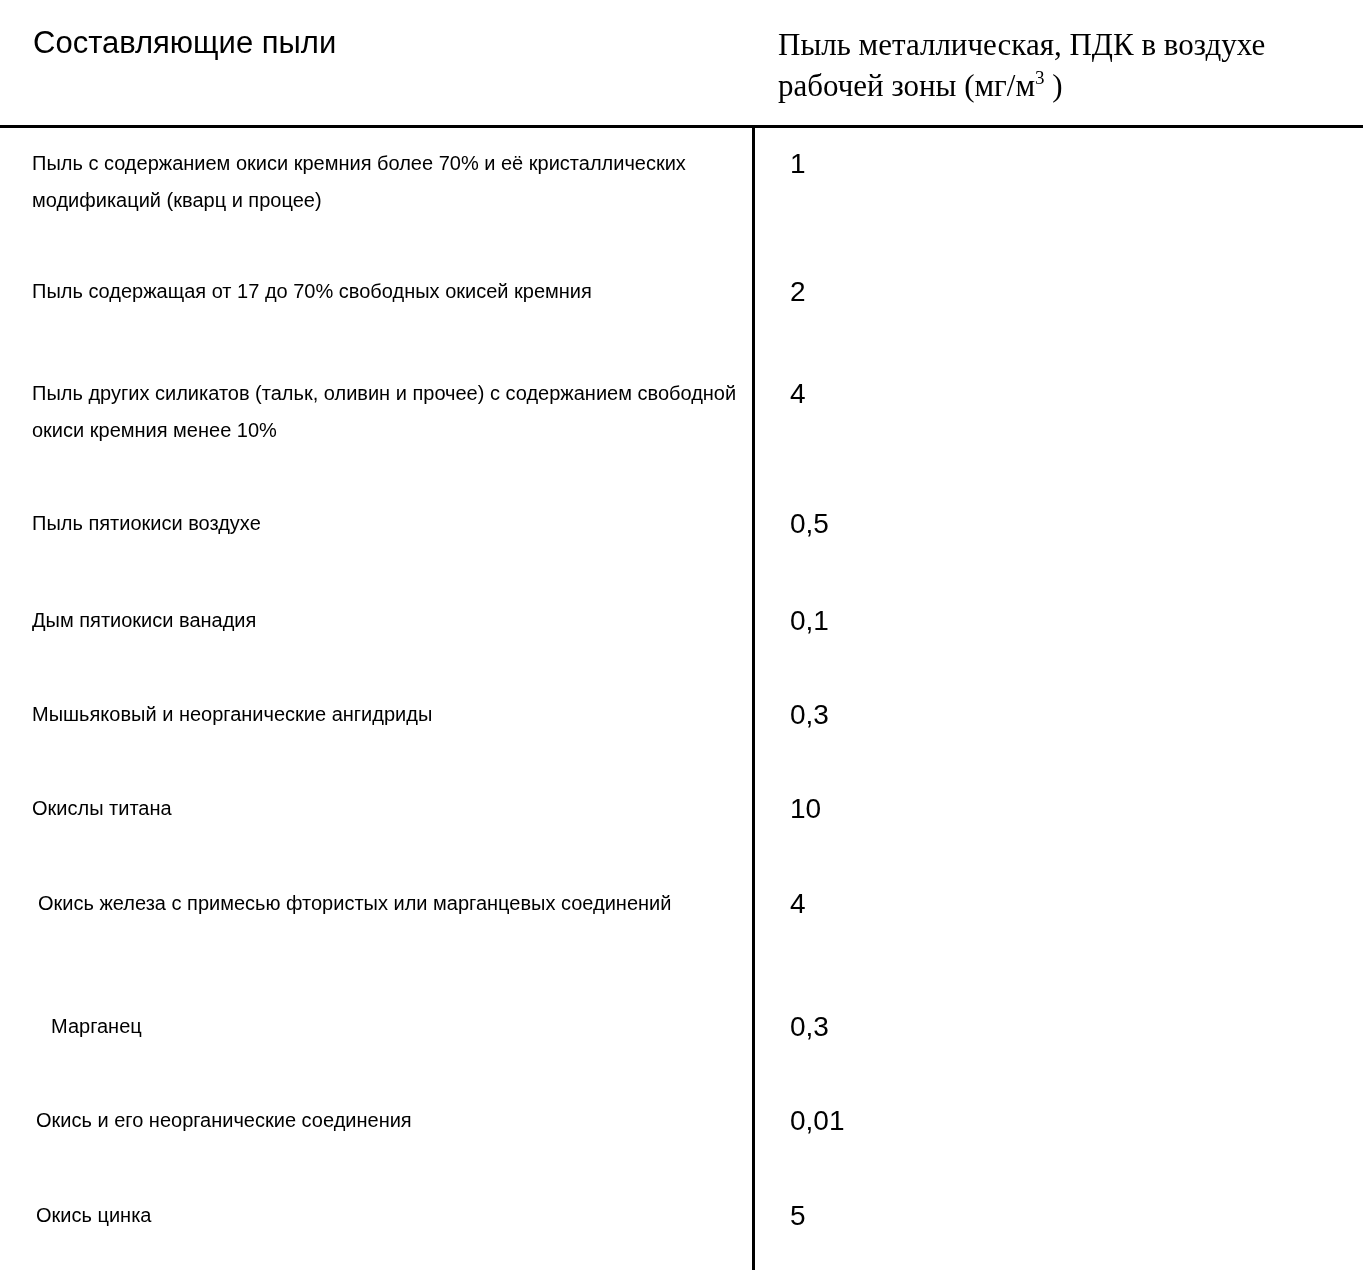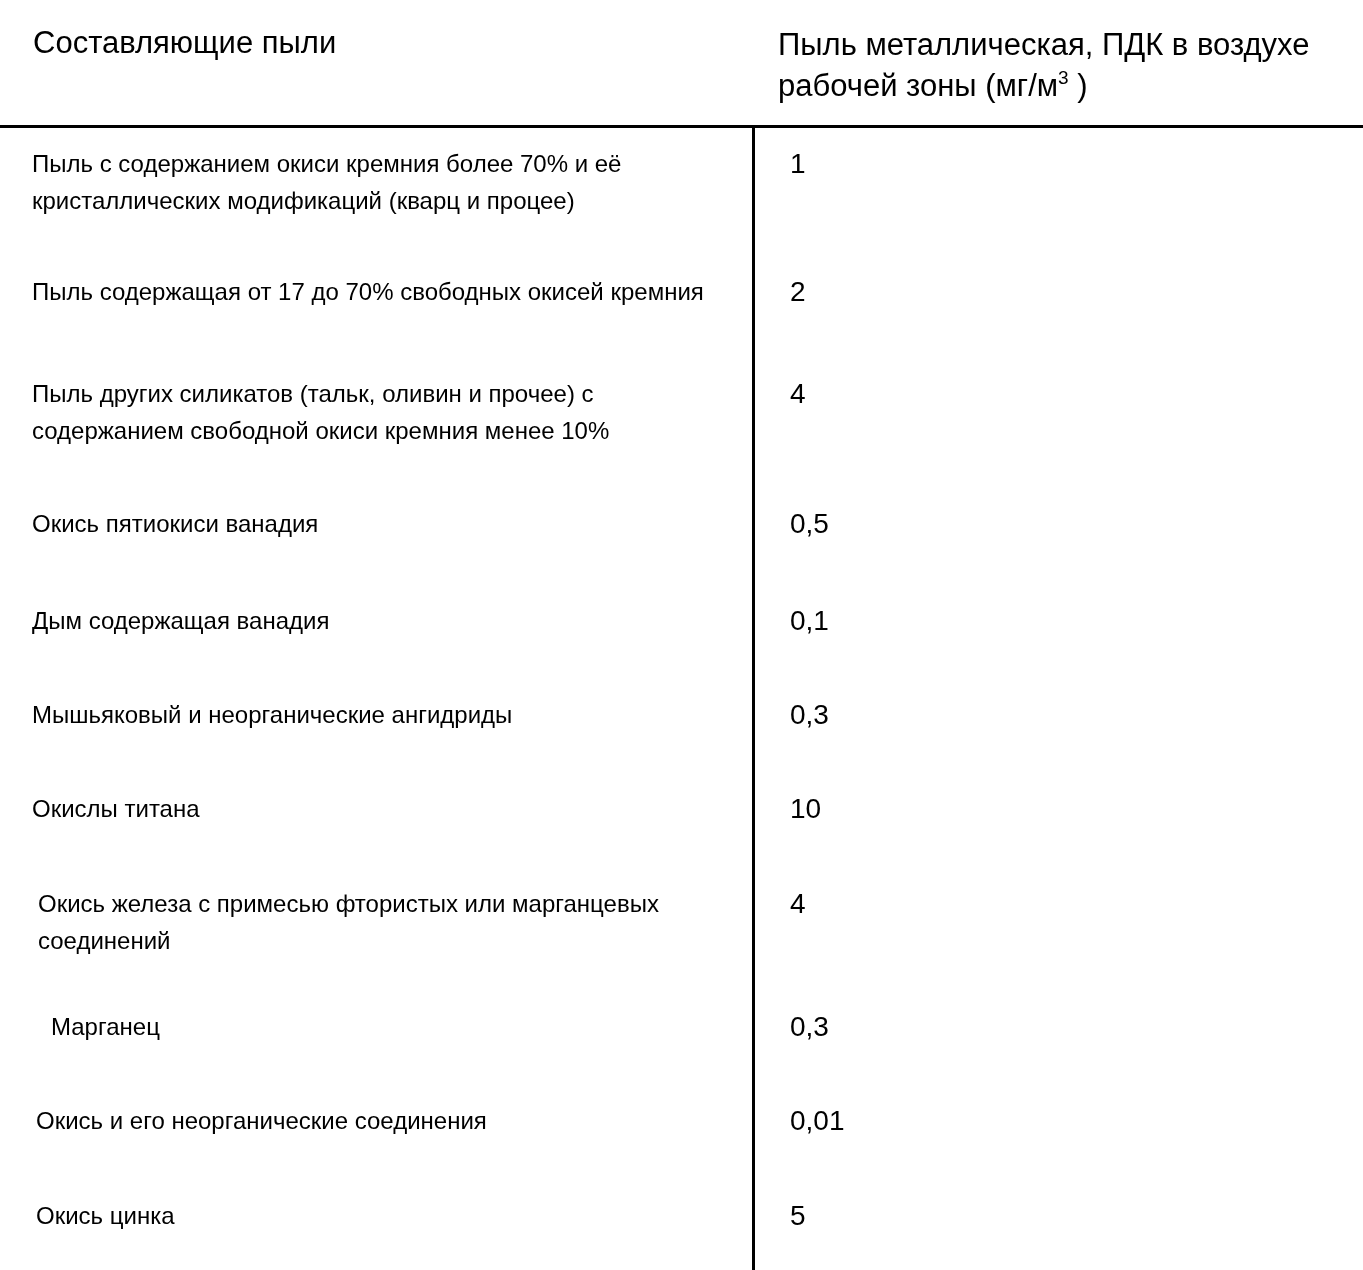--- a/index.html
+++ b/index.html
@@ -24,20 +24,21 @@
     line-height: 41px;
     white-space: nowrap;
   }
   .col-head-right {
     position: absolute;
     left: 778px;
     top: 24px;
     width: 545px;
     font-size: 31px;
     line-height: 41px;
+    font-family: Liberation Serif, serif;
   }
   .sup {
     position: relative;
     top: -12px;
     font-size: 19px;
   }
   .h-line {
     position: absolute;
     left: 0;
     top: 125px;
@@ -57,21 +58,21 @@
     position: absolute;
     left: 0;
     width: 1363px;
     height: 0;
   }
   .row-label {
     position: absolute;
     left: 32px;
     top: 0;
     width: 714px;
-    font-size: 24px;
+    font-size: 20px;
     line-height: 37px;
   }
   .row-value {
     position: absolute;
     left: 790px;
     top: 0;
     font-size: 28px;
     line-height: 37px;
     white-space: nowrap;
   }
@@ -97,26 +98,26 @@
     <div class="row-label">Пыль содержащая от 17 до 70% свободных окисей кремния</div>
     <div class="row-value">2</div>
   </div>
 
   <div class="row" style="top:375px">
     <div class="row-label">Пыль других силикатов (тальк, оливин и прочее) с содержанием свободной окиси кремния менее 10%</div>
     <div class="row-value">4</div>
   </div>
 
   <div class="row" style="top:505px">
-    <div class="row-label">Окись пятиокиси ванадия</div>
+    <div class="row-label">Пыль пятиокиси воздухе</div>
     <div class="row-value">0,5</div>
   </div>
 
   <div class="row" style="top:602px">
-    <div class="row-label">Дым содержащая ванадия</div>
+    <div class="row-label">Дым пятиокиси ванадия</div>
     <div class="row-value">0,1</div>
   </div>
 
   <div class="row" style="top:696px">
     <div class="row-label">Мышьяковый и неорганические ангидриды</div>
     <div class="row-value">0,3</div>
   </div>
 
   <div class="row" style="top:790px">
     <div class="row-label">Окислы титана</div>

